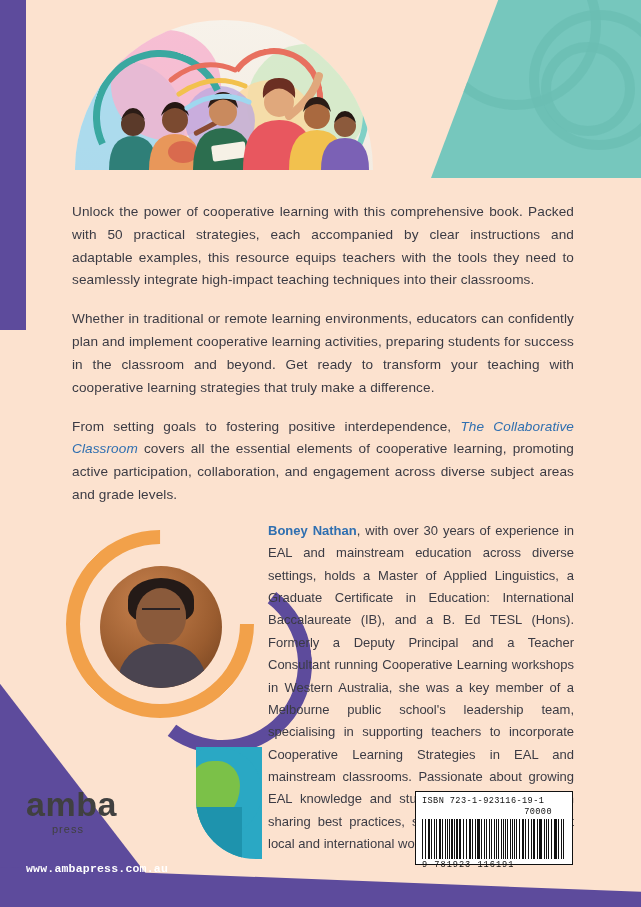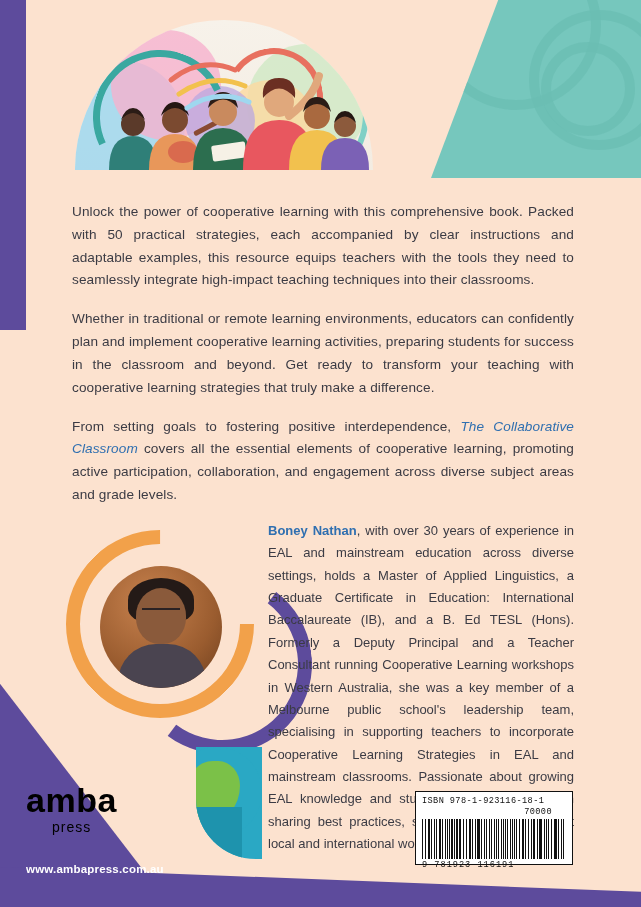--- a/index.html
+++ b/index.html
@@ -200,41 +200,42 @@
     left: 0; top: 60px;
     width: 46px; height: 54px;
     background: #1e93ad;
     border-radius: 0 0 0 40px;
   }
 
   
   .logo {
     position: absolute;
     left: 26px; bottom: 72px;
-    color: #000000;
+    color: #404040;
   }
   .logo .amba {
     font-size: 34px;
     font-weight: bold;
     letter-spacing: .5px;
     line-height: 1;
   }
   .logo .press {
-    font-size: 14px;
+    font-size: 11px;
     letter-spacing: 1px;
     margin-top: 2px;
     padding-left: 26px;
   }
   .website {
     position: absolute;
     left: 26px; bottom: 32px;
     color: #ffffff;
     font-size: 11.5px;
     font-weight: bold;
     letter-spacing: .2px;
+    font-family: Liberation Mono, monospace;
   }
 
   
   .barcode-box {
     position: absolute;
     right: 68px; bottom: 42px;
     width: 158px; height: 74px;
     background: #ffffff;
     border: 1px solid #111;
     padding: 4px 6px 3px 6px;
@@ -357,21 +358,21 @@
     <div class="g-tail"></div>
   </div>
 
   <div class="logo">
     <div class="amba">amba</div>
     <div class="press">press</div>
   </div>
   <div class="website">www.ambapress.com.au</div>
 
   <div class="barcode-box">
-    <div class="barcode-top">ISBN 978-1-923116-18-1</div>
+    <div class="barcode-top">ISBN 723-1-923116-19-1</div>
     <div class="barcode-sub">70000</div>
     <div class="bars" id="bars">
         <span style="width: 3px; margin-right: 2px;"></span>
         <span style="width: 3px; margin-right: 2px;"></span>
         <span style="width: 3px; margin-right: 1px;"></span>
         <span style="width: 3px; margin-right: 2px;"></span>
         <span style="width: 3px; margin-right: 1px;"></span>
         <span style="width: 3px; margin-right: 2px;"></span>
         <span style="width: 3px; margin-right: 1px;"></span>
         <span style="width: 3px; margin-right: 2px;"></span>

